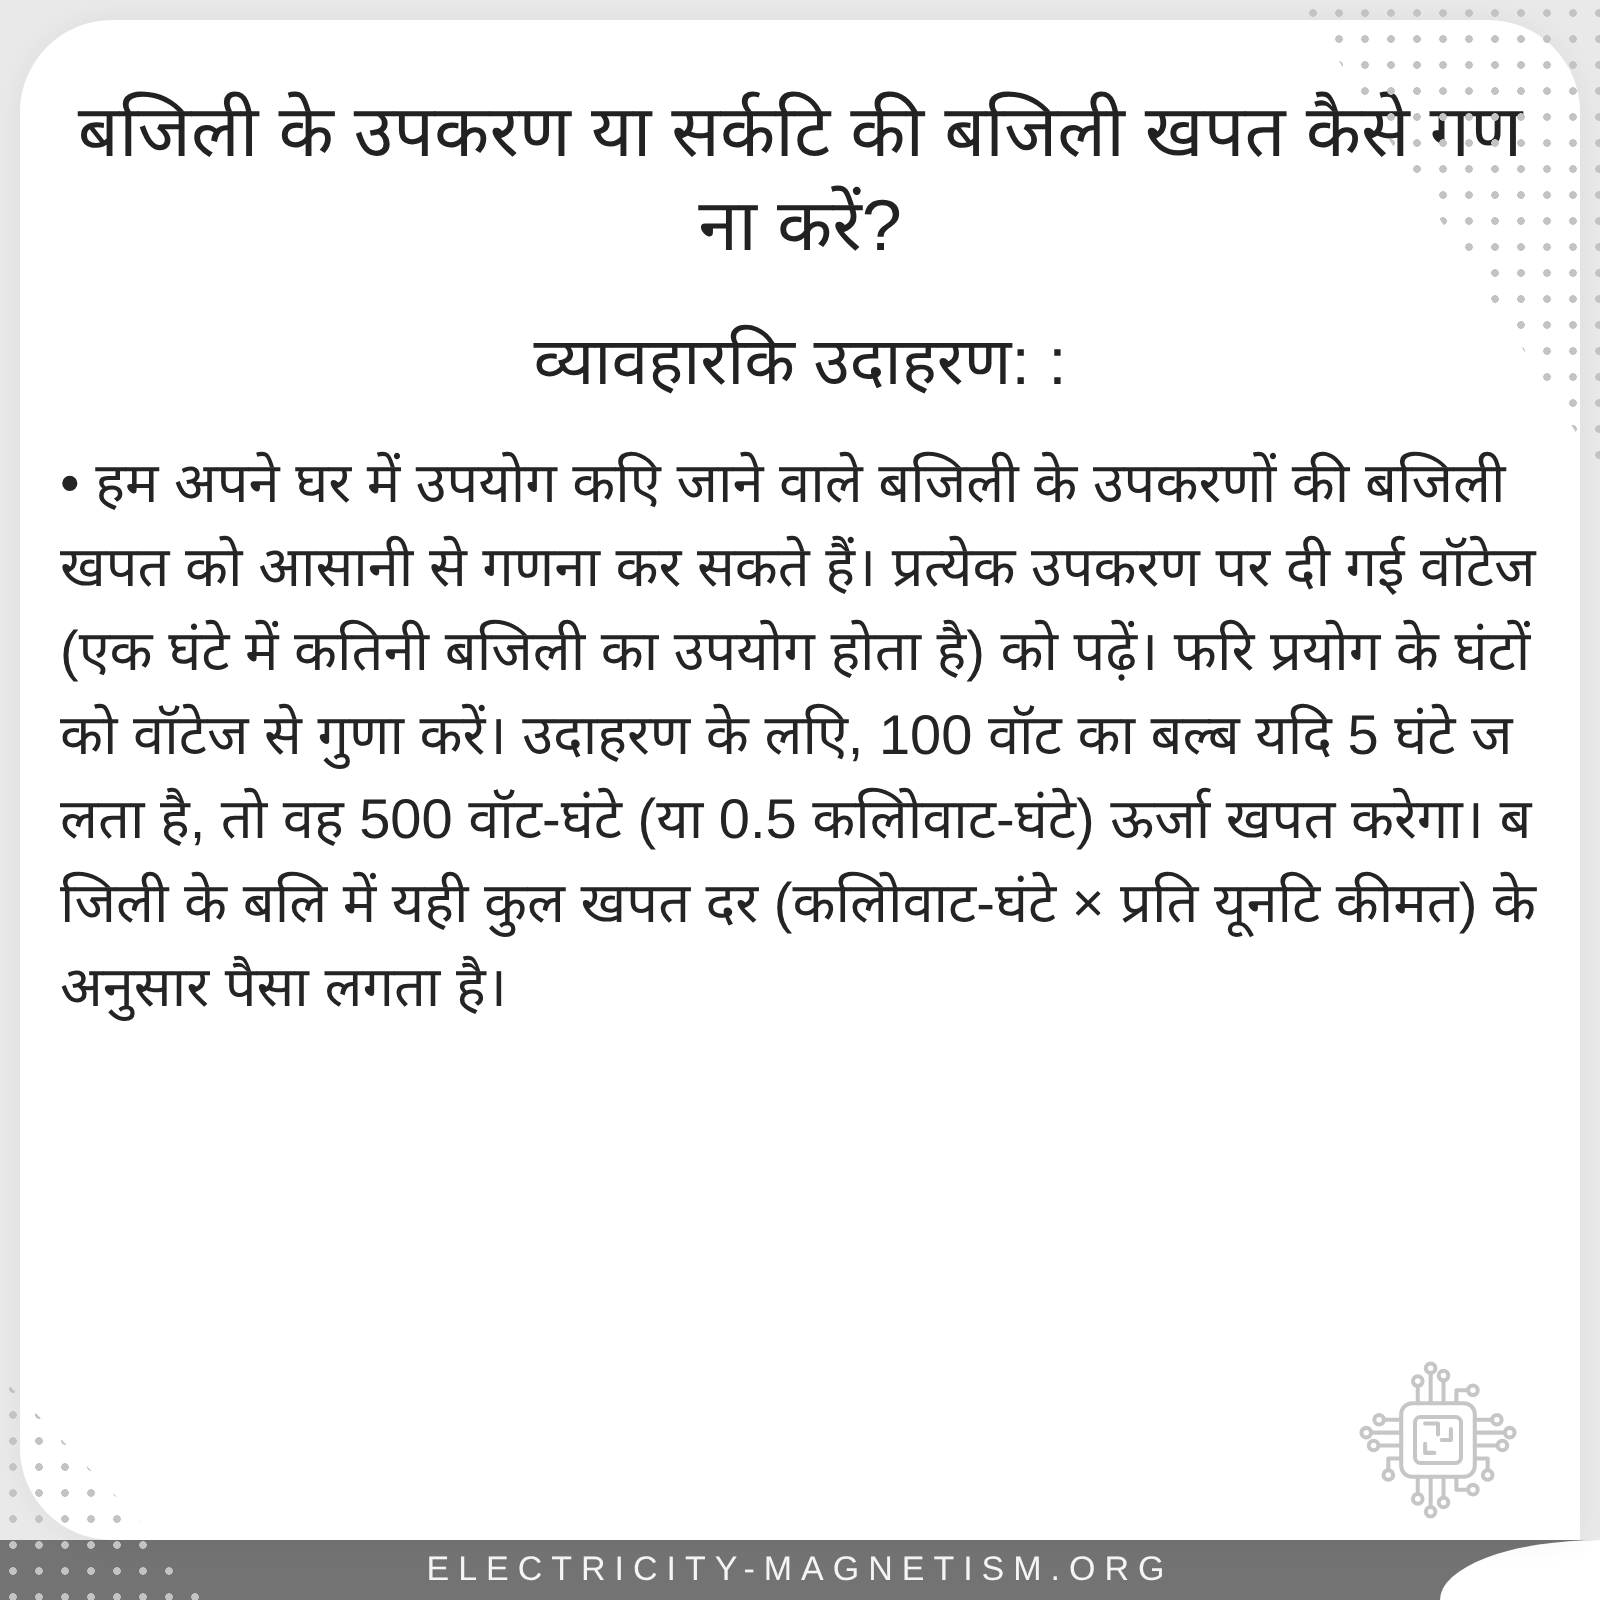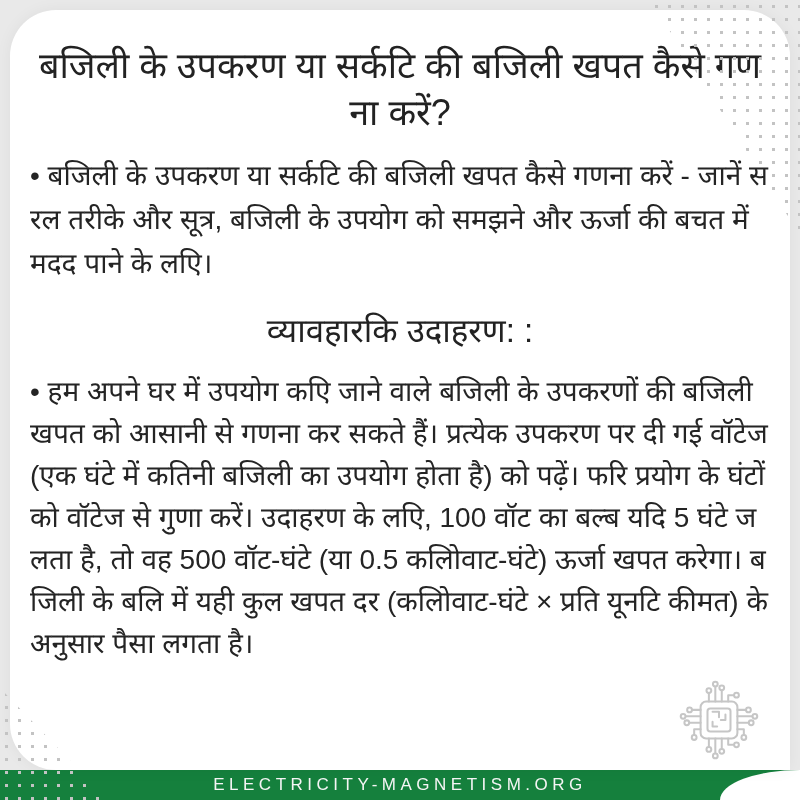--- a/index.html
+++ b/index.html
@@ -1,20 +1,20 @@
 <!DOCTYPE html>
 <html><head>
 <meta charset="utf-8">
 <style>
   html,body{margin:0;padding:0;}
   body{width:800px;height:800px;background:#e9e9e9;font-family:"Liberation Sans",sans-serif;}
   .stage{position:relative;width:800px;height:800px;overflow:hidden;background:#e9e9e9;}
 
   
-  .band{position:absolute;left:0;right:0;bottom:0;height:30px;background:#15803d;z-index:1;}
+  .band{position:absolute;left:0;right:0;bottom:0;height:30px;background:#737373;z-index:1;}
   .footer-text{width:100%;text-align:center;line-height:30px;font-size:17px;letter-spacing:4.5px;
     color:#f5f5f5;font-family:"Liberation Sans",sans-serif;}
 
   
   .curl{position:absolute;right:0;bottom:0;width:80px;height:30px;background:#ffffff;
     border-top-left-radius:80px 30px;z-index:2;}
 
   
   .card{position:absolute;left:10px;top:10px;right:10px;bottom:30px;background:#ffffff;
     border-radius:46px 46px 0 46px;z-index:3;padding:26px 18px 0 18px;box-sizing:border-box;
@@ -46,21 +46,20 @@
 <div class="stage">
 
   <div class="band">
     <div class="footer-text">ELECTRICITY-MAGNETISM.ORG</div>
   </div>
 
   <div class="curl"></div>
 
   <div class="card">
     <h1>बजिली के उपकरण या सर्कटि की बजिली खपत कैसे गणना करें?</h1>
-    <p class="body-text">• बजिली के उपकरण या सर्कटि की बजिली खपत कैसे गणना करें - जानें सरल तरीके और सूत्र, बजिली के उपयोग को समझने और ऊर्जा की बचत में मदद पाने के लएि।</p>
     <h2>व्यावहारकि उदाहरण: :</h2>
     <p class="body-text second">• हम अपने घर में उपयोग कएि जाने वाले बजिली के उपकरणों की बजिली खपत को आसानी से गणना कर सकते हैं। प्रत्येक उपकरण पर दी गई वॉटेज (एक घंटे में कतिनी बजिली का उपयोग होता है) को पढ़ें। फरि प्रयोग के घंटों को वॉटेज से गुणा करें। उदाहरण के लएि, 100 वॉट का बल्ब यदि 5 घंटे जलता है, तो वह 500 वॉट-घंटे (या 0.5 कलिोवाट-घंटे) ऊर्जा खपत करेगा। बजिली के बलि में यही कुल खपत दर (कलिोवाट-घंटे × प्रति यूनटि कीमत) के अनुसार पैसा लगता है।</p>
   </div>
 
   <div class="dots dots-tr"></div>
   <div class="dots dots-bl"></div>
 
   <svg class="chip" viewBox="0 0 100 100" fill="none" stroke="#c6c6c6" stroke-width="2.2" stroke-linecap="round" stroke-linejoin="round" xmlns="http://www.w3.org/2000/svg">
 
     <rect x="30" y="30" width="40" height="40" rx="6"></rect>

